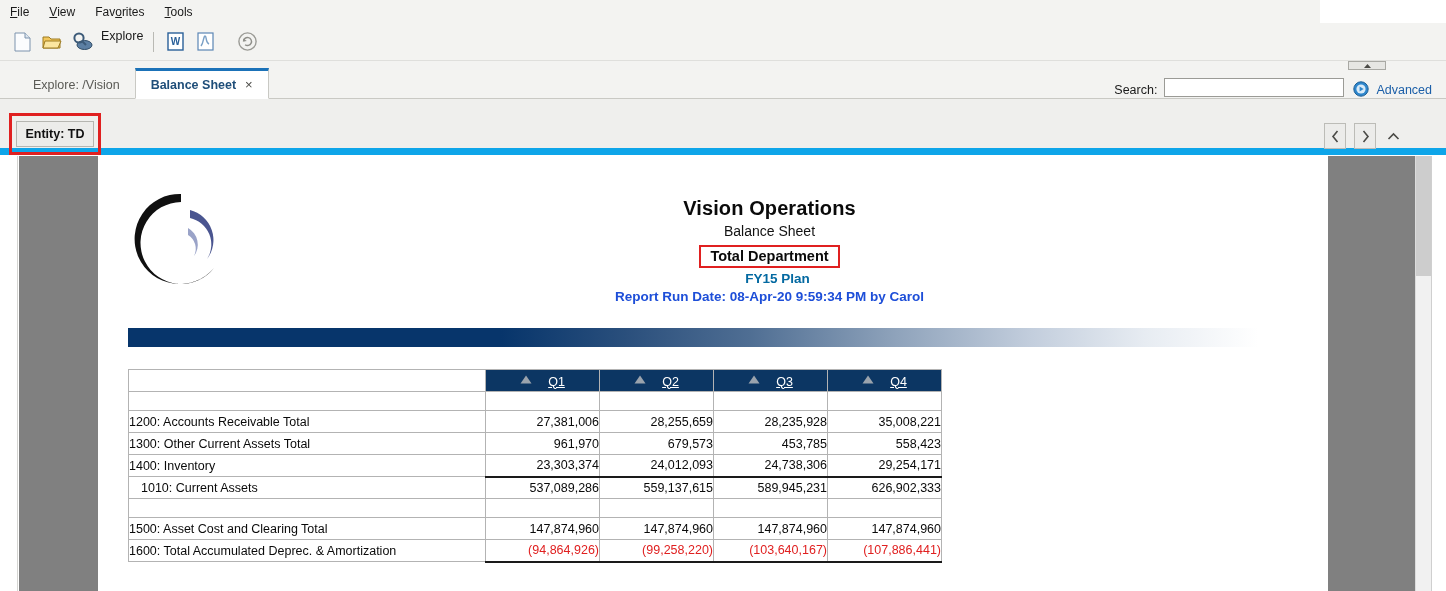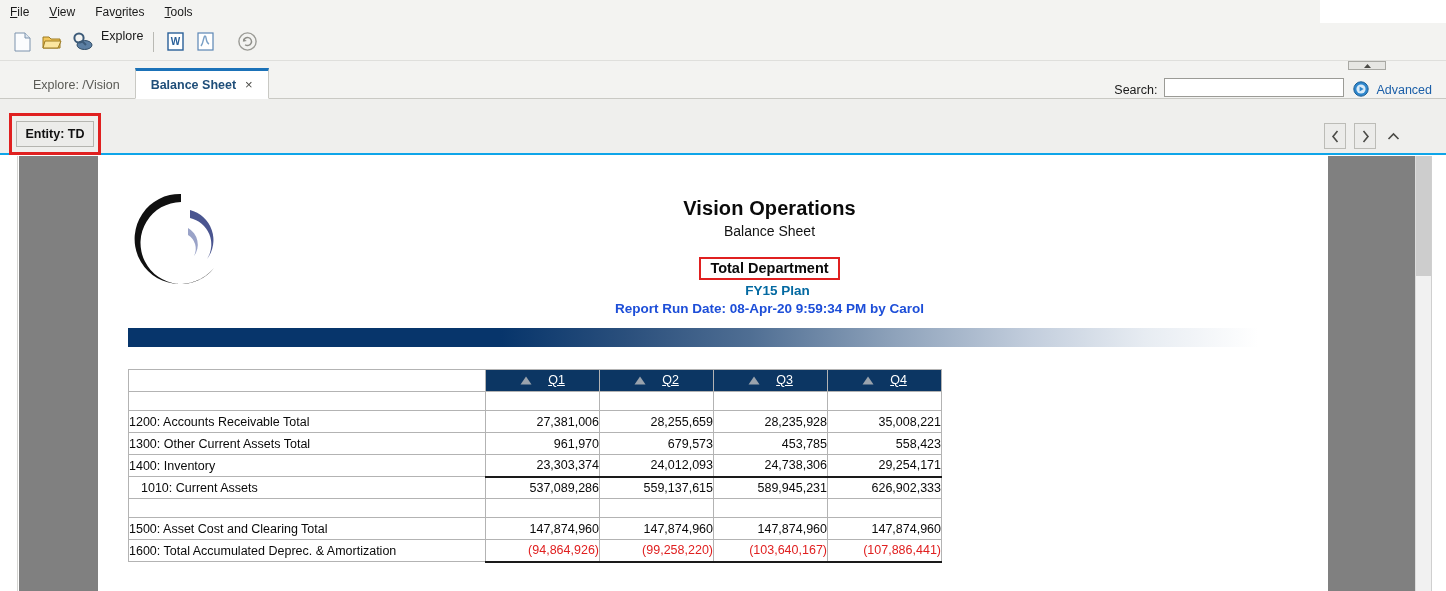--- a/index.html
+++ b/index.html
@@ -139,21 +139,21 @@
     display: flex; align-items: center; justify-content: center;
     cursor: default;
   }
   .collapse-pill svg { display: block; }
 
   
   .povbar {
     position: absolute; left: 0; top: 99px;
     width: 1446px; height: 56px;
     background: #efefed;
-    border-bottom: 2px solid #0ea5e9;
+    border-bottom: 7px solid #0ea5e9;
   }
   .pov-highlight {
     position: absolute; left: 9px; top: 14px;
     width: 92px; height: 42px;
     border: 3px solid #e02020;
     box-sizing: border-box;
   }
   .pov-chip {
     position: absolute; left: 16px; top: 22px;
     width: 78px; height: 26px;
@@ -245,21 +245,21 @@
     letter-spacing: 0.1px;
     line-height: 24px;
   }
   .rpt-sub {
     font-size: 14px; color: #121212;
     line-height: 20px;
     margin-top: 1px;
   }
   .rpt-dept-wrap {
     display: inline-block;
-    margin-top: 16px;
+    margin-top: 4px;
     border: 2px solid #e02020;
     padding: 1px 9px 2px 9px;
   }
   .rpt-dept {
     font-size: 14.5px; font-weight: bold; color: #0a0a0a;
     white-space: nowrap;
   }
   .rpt-plan {
     font-size: 13.5px; font-weight: bold; color: #0369a1;
     line-height: 18px;
@@ -300,21 +300,21 @@
   th.hq {
     background: #0c3663;
     color: #ffffff;
     width: 114px;
     text-align: center;
     font-size: 12.5px;
     font-weight: normal;
     border: 1px solid #0c3663;
   }
   .hq-inner {
-    display: inline-flex; align-items: center;
+    display: inline-flex; align-items: flex-start;
     gap: 16px;
   }
   .hq-label {
     text-decoration: underline;
     color: #ffffff;
   }
   tr.spacer td { height: 19px; background: #ffffff; }
   td.lbl {
     padding-left: 20px;
     white-space: nowrap;

